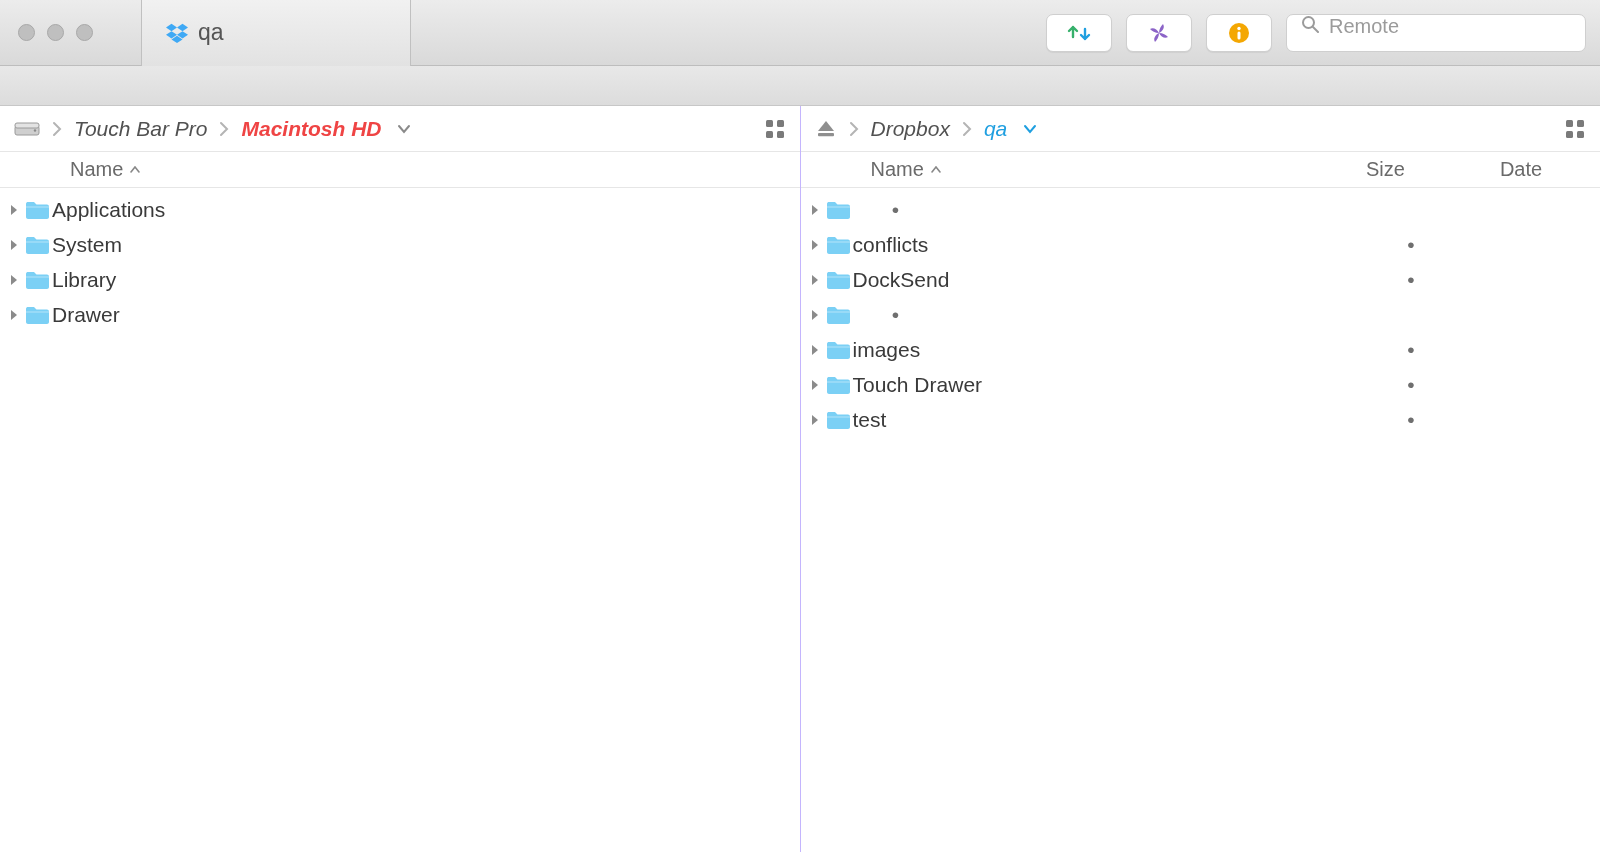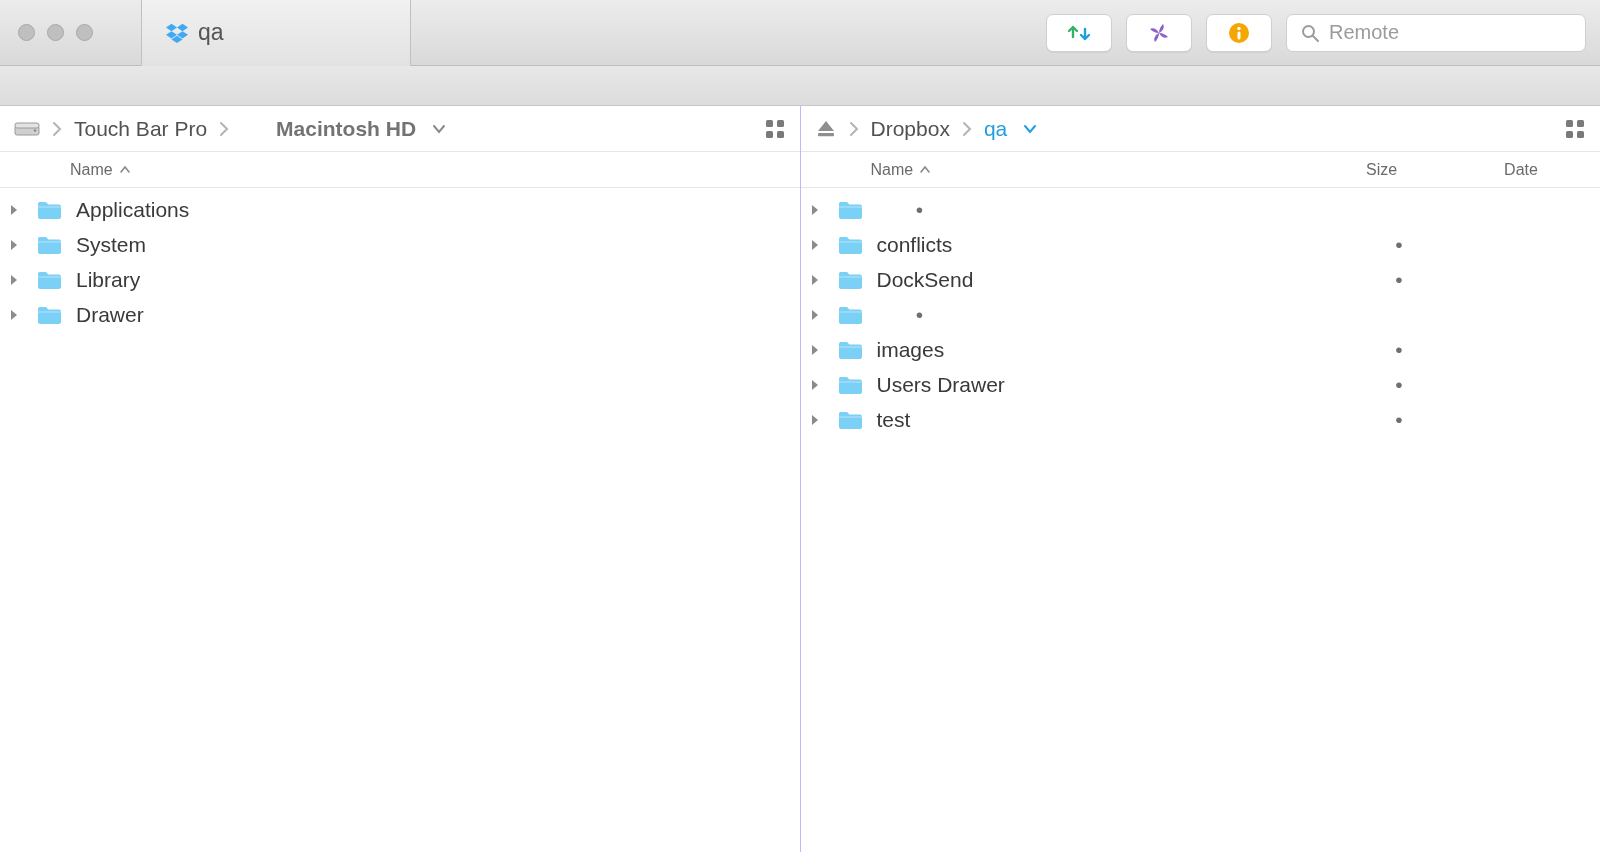--- a/index.html
+++ b/index.html
@@ -42,21 +42,21 @@
   .toolbar { display: flex; gap: 14px; padding-right: 14px; align-items: center; }
   .tb-btn {
     height: 38px; min-width: 66px;
     background: #fff; border: 1px solid #cfcfcf; border-radius: 7px;
     display: flex; align-items: center; justify-content: center;
     box-shadow: 0 1px 1px rgba(0,0,0,0.06);
   }
   .search-box {
     height: 38px; width: 300px;
     background: #fff; border: 1px solid #cfcfcf; border-radius: 7px;
-    display: flex; align-items: center; padding: 0 14px; gap: 10px;
+    display: flex; align-items: flex-start; padding: 0 14px; gap: 10px;
     color: #9b9b9b;
   }
   .search-box input {
     border: none; outline: none; font-size: 20px; color: #555; width: 100%;
     background: transparent;
   }
   .search-box input::placeholder { color: #9b9b9b; }
 
   
   .secondbar {
@@ -70,44 +70,44 @@
   .pane { flex: 1; display: flex; flex-direction: column; min-width: 0; }
   .pane + .pane { border-left: 1px solid #c4b5fd; }
 
   .pathbar {
     height: 46px; display: flex; align-items: center;
     padding: 0 14px; gap: 12px;
     border-bottom: 1px solid #e6e6e6;
     color: #515151;
   }
   .pathbar .chev { color: #aeaeae; }
-  .pathbar .crumb { white-space: nowrap; }
-  .pathbar .crumb.bold { font-weight: 700; color: #737373; margin-left: 35px; }
+  .pathbar .crumb { white-space: nowrap; font-style: italic; }
+  .pathbar .crumb.bold { font-weight: 700; color: #ef4444; }
   .pathbar .crumb.remote { color: #1f9fe0; }
   .pathbar .drop { color: #8a8a8a; margin-left: 4px; }
   .pathbar .remote + .drop { color:#1f9fe0; }
   .pathbar-spacer { flex: 1; }
   .viewbtn { width: 22px; height: 22px; display: inline-flex; }
 
   .col-header {
     height: 36px; display: flex; align-items: center;
     padding: 0 14px 0 70px;
     border-bottom: 1px solid #e6e6e6;
-    color: #6a6a6a; font-size: 16px;
+    color: #6a6a6a; font-size: 20px;
   }
   .col-header.right { padding-left: 70px; }
   .col-header .name-col { flex: 1; display:flex; align-items:center; gap:6px; }
   .col-header .size-col { width: 90px; text-align: left; }
   .col-header .date-col { width: 130px; text-align: center; }
   .sort-caret { font-size: 14px; color: #888; }
 
   .filelist { flex: 1; overflow: auto; padding-top: 4px; }
   .row {
     height: 35px; display: flex; align-items: center;
-    padding: 0 14px 0 8px; gap: 12px;
+    padding: 0 14px 0 8px; gap: 0;
   }
   .row .disclose { width: 16px; color: #8b8b8b; font-size: 15px; }
   .row .folder-icon { width: 26px; height: 22px; flex: 0 0 26px; }
   .row .fname { flex: 1; padding-left: 2px; color: #3a3a3a; }
   .row .fsize { width: 90px; text-align: center; color: #6f6f6f; }
   .row .fdate { width: 130px; }
 
   svg { display: block; }
 
 </style>
@@ -425,21 +425,21 @@
             <svg width="12" height="12" viewBox="0 0 12 12">
               <path d="M3 1 L9 6 L3 11 Z" fill="#8b8b8b"></path>
             </svg>
           </span>
           <span class="folder-icon">
             <svg width="26" height="22" viewBox="0 0 26 22">
               <path d="M2 5 C2 3.5 3 3 4 3 L10 3 L12.5 5.5 L23 5.5 C24 5.5 25 6.2 25 7.5 L25 18 C25 19.3 24 20 23 20 L4 20 C3 20 2 19.3 2 18 Z" fill="#7bd0f5"></path>
               <path d="M2 7.5 L25 7.5 L25 8.5 L2 8.5 Z" fill="#ffffff" opacity="0.45"></path>
             </svg>
           </span>
-          <span class="fname">Users Drawer</span>
+          <span class="fname">Touch Drawer</span>
           <span class="fsize">•</span>
           <span class="fdate"></span>
         </div>
         <div class="row">
           <span class="disclose">
             <svg width="12" height="12" viewBox="0 0 12 12">
               <path d="M3 1 L9 6 L3 11 Z" fill="#8b8b8b"></path>
             </svg>
           </span>
           <span class="folder-icon">

